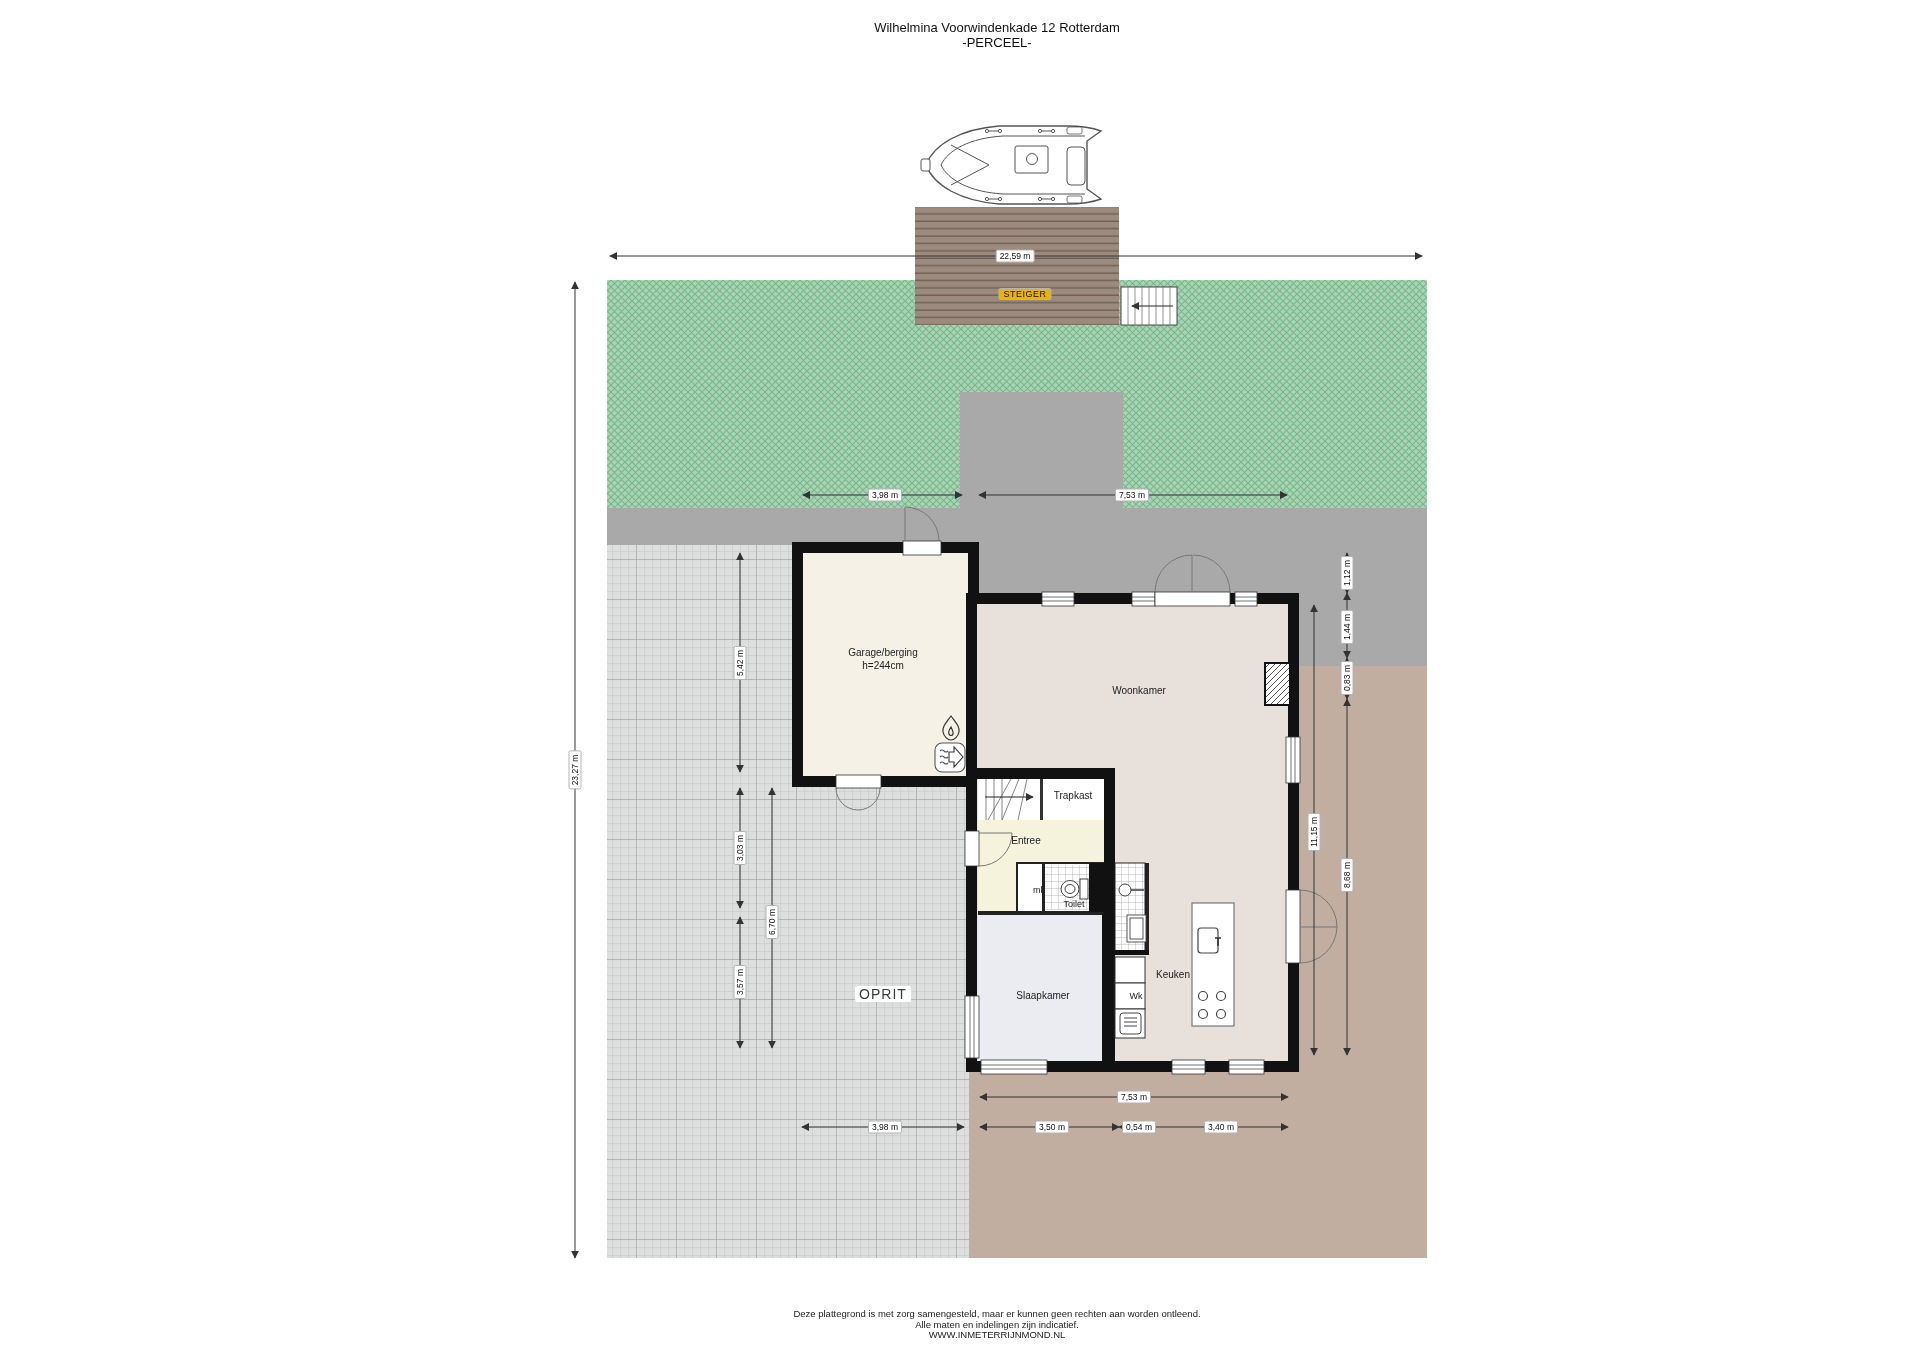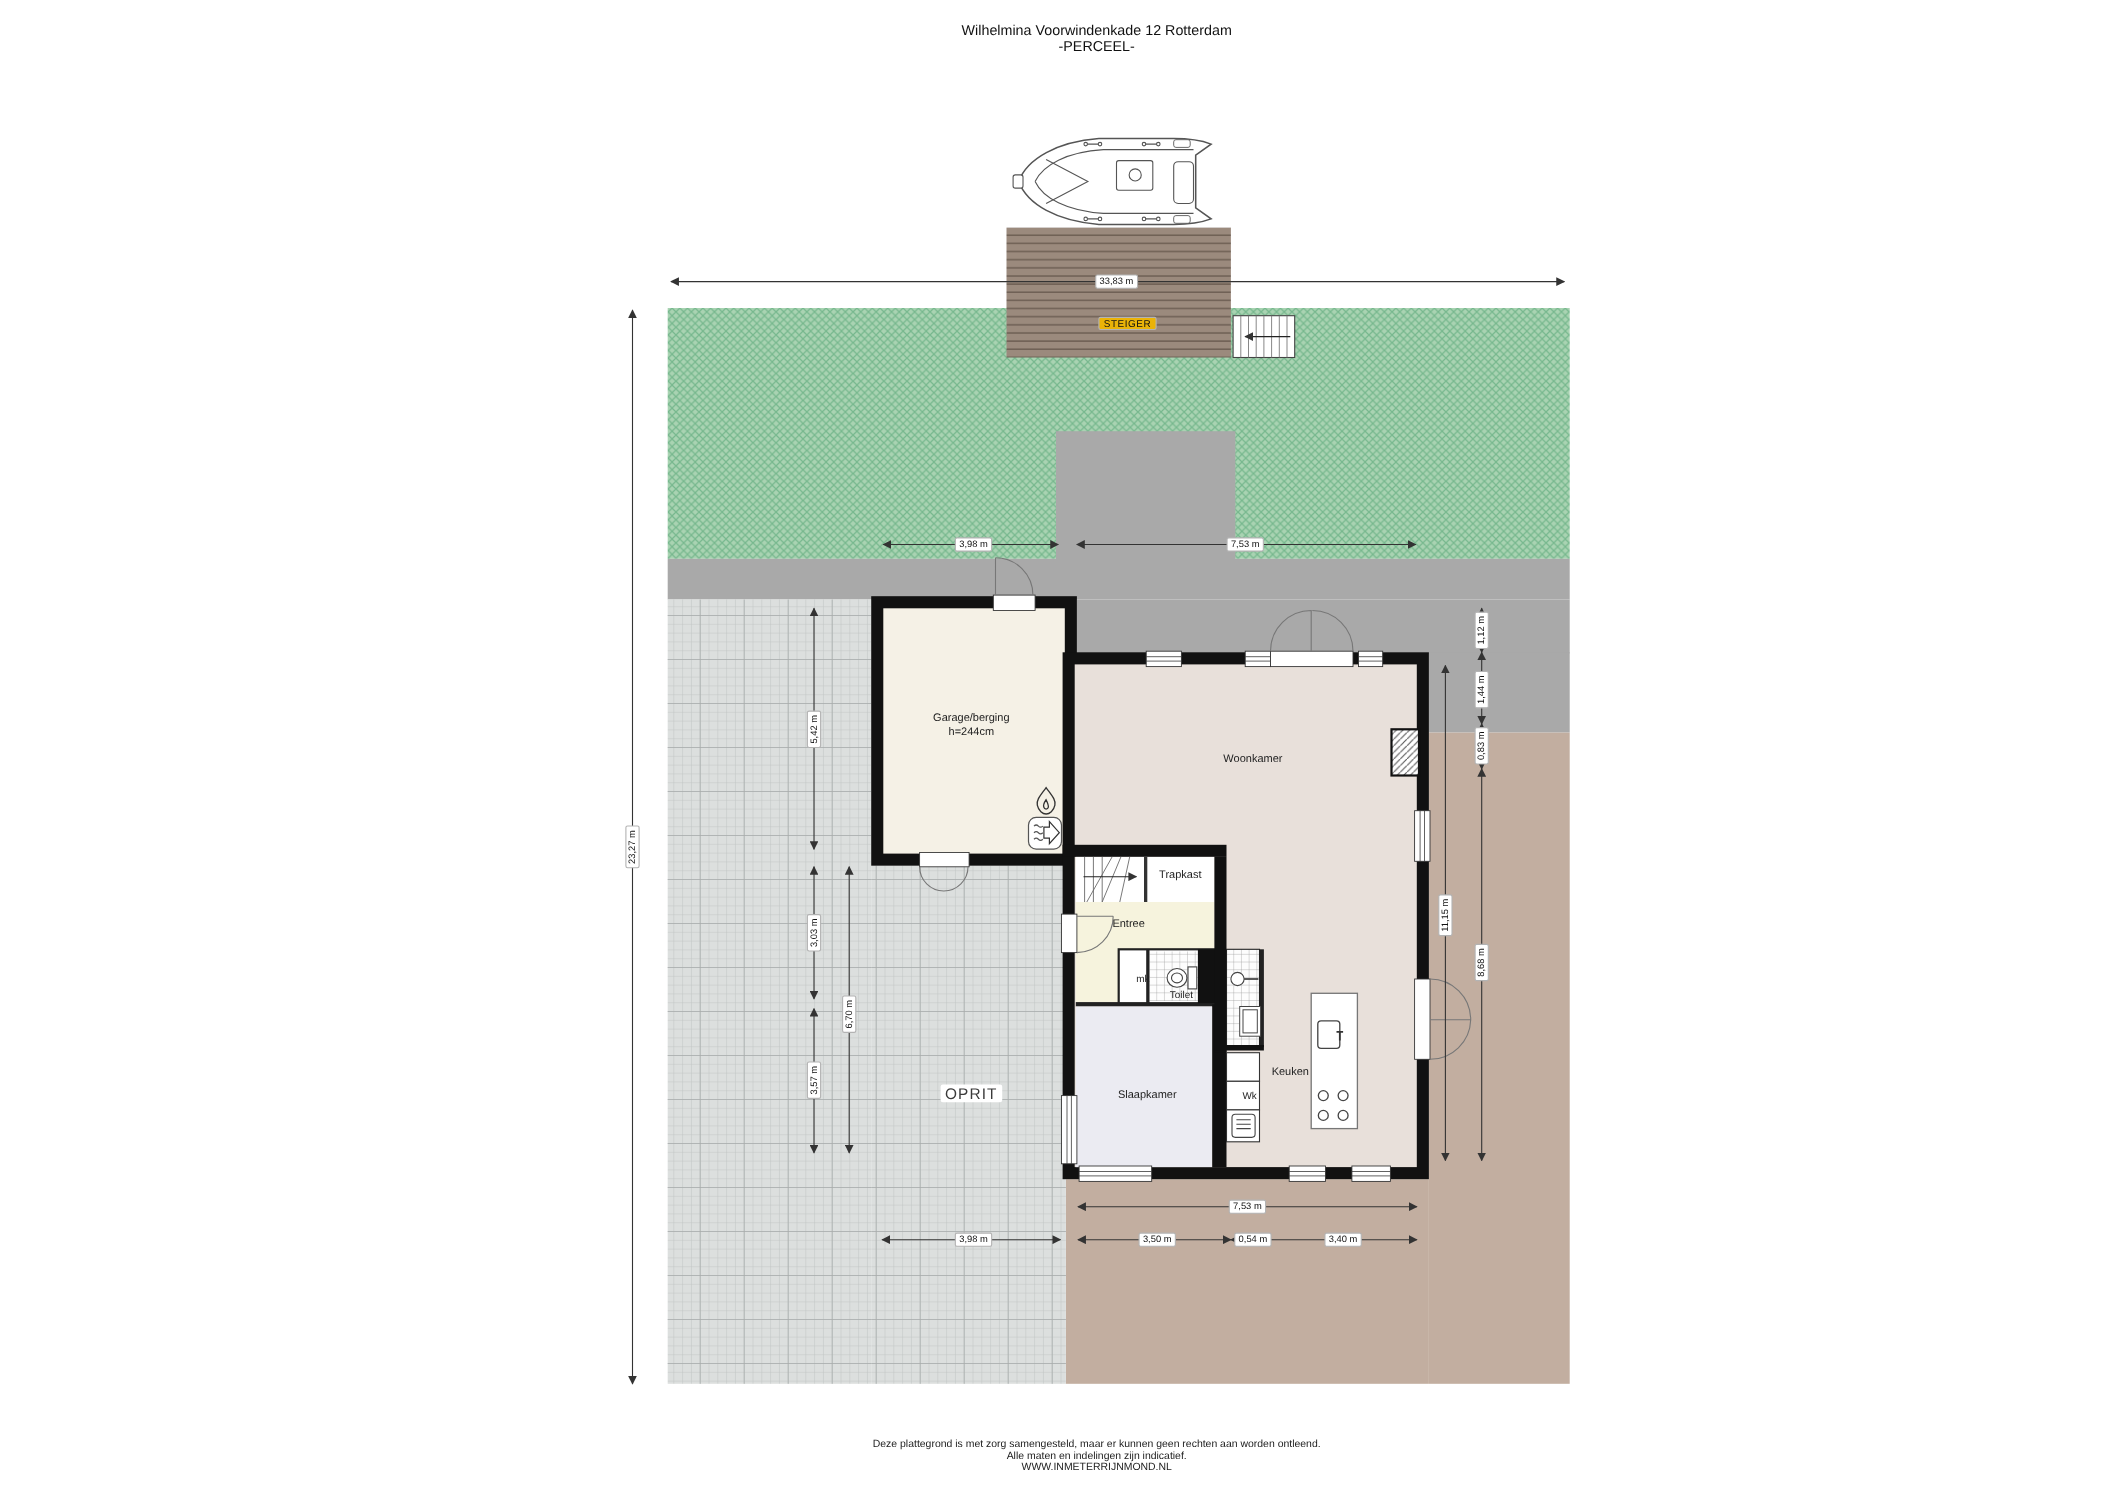--- a/index.html
+++ b/index.html
@@ -249,21 +249,21 @@
   <div class="lbl room" style="left:846px;top:666px;text-align:right;">h=244cm</div>
   <div class="lbl room" style="left:1102px;top:691px;">Woonkamer</div>
   <div class="lbl room" style="left:1036px;top:796px;">Trapkast</div>
   <div class="lbl room" style="left:989px;top:841px;text-align:right;">Entree</div>
   <div class="lbl room small" style="left:996px;top:890px;">mk</div>
   <div class="lbl room small" style="left:1031px;top:904px;">Toilet</div>
   <div class="lbl room" style="left:1006px;top:996px;">Slaapkamer</div>
   <div class="lbl room" style="left:1136px;top:975px;">Keuken</div>
   <div class="lbl room small" style="left:1093px;top:996px;">Wk</div>
 
-  <div class="lbl dim" style="left:978px;top:256px;">33,83 m</div>
+  <div class="lbl dim" style="left:978px;top:256px;">22,59 m</div>
   <div class="lbl dim rot" style="left:538px;top:770px;">23,27 m</div>
   <div class="lbl dim" style="left:848px;top:495px;">3,98 m</div>
   <div class="lbl dim" style="left:1095px;top:495px;">7,53 m</div>
   <div class="lbl dim rot" style="left:703px;top:663px;">5,42 m</div>
   <div class="lbl dim rot" style="left:703px;top:848px;">3,03 m</div>
   <div class="lbl dim rot" style="left:703px;top:982px;">3,57 m</div>
   <div class="lbl dim rot" style="left:735px;top:922px;">6,70 m</div>
   <div class="lbl dim rot" style="left:1310px;top:573px;">1,12 m</div>
   <div class="lbl dim rot" style="left:1310px;top:627px;">1,44 m</div>
   <div class="lbl dim rot" style="left:1310px;top:678px;">0,83 m</div>

